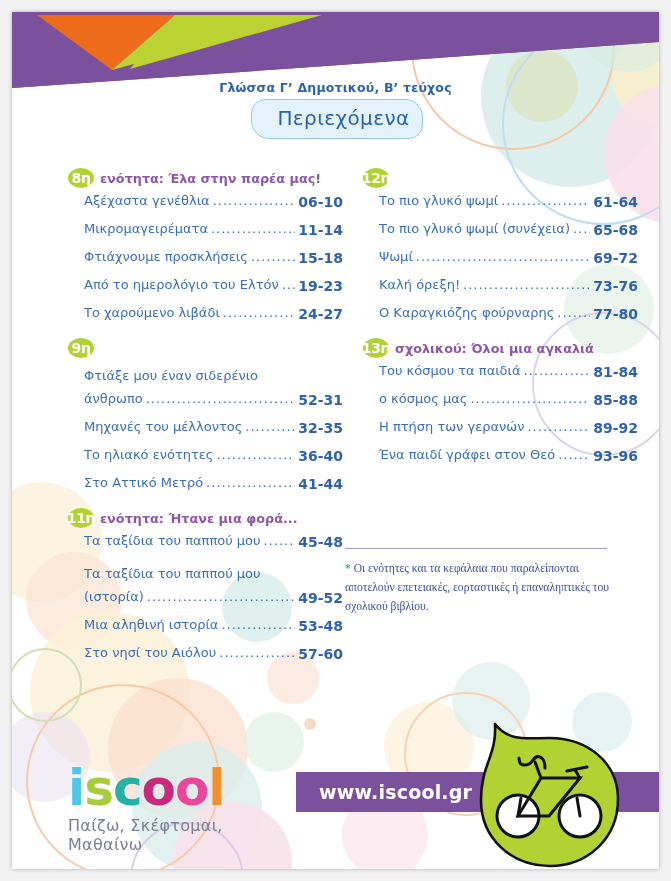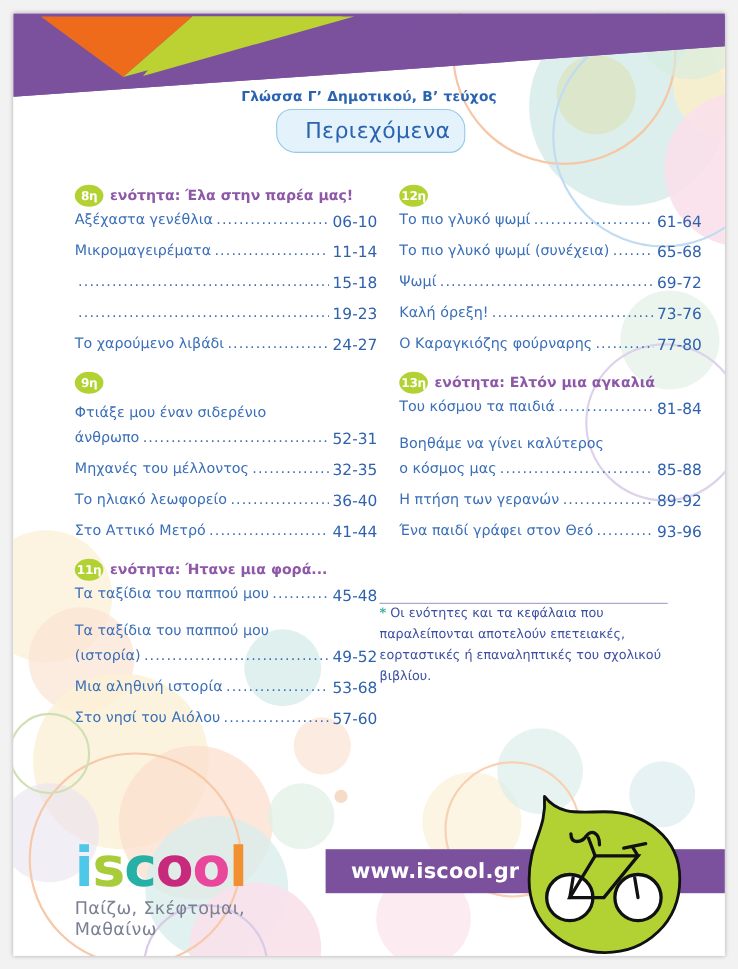--- a/index.html
+++ b/index.html
@@ -42,51 +42,51 @@
   
   .toc{position:absolute;left:0;top:150px;width:647px;}
   .col{position:absolute;top:0;width:275px;}
   .col.left{left:56px;}
   .col.right{left:351px;}
 
   .unit{display:flex;align-items:center;height:28px;margin-top:2px;}
   .badge{
     width:26px;height:20px;border-radius:50%;
     background:#b2d234;color:#fff;
-    font-size:11px;font-weight:bold;
+    font-size:14px;font-weight:bold;
     display:flex;align-items:center;justify-content:center;
     flex:0 0 auto;margin-right:6px;letter-spacing:-.3px;
   }
   .unit-label{
     color:#8e57a8;font-size:12.8px;font-weight:bold;white-space:nowrap;
   }
 
   .entry{
     display:flex;align-items:baseline;
     height:28px;color:#3a6fb8;font-size:13px;white-space:nowrap;
   }
-  .entry .t{flex:0 0 auto;}
+  .entry .t{flex:0 0 auto;margin-left:16px;}
   .entry .dots{
     flex:1 1 auto;overflow:hidden;margin:0 3px;
     color:#3a6fb8;font-size:13px;letter-spacing:1px;
     white-space:nowrap;
   }
   .entry .pg{
-    flex:0 0 auto;color:#2f62ad;font-size:14px;font-weight:normal;
+    flex:0 0 auto;color:#2f62ad;font-size:14px;font-weight:bold;
     position:relative;top:2px;
   }
   .entry.nopg{display:block;line-height:28px;}
 
   .rule{
     position:absolute;left:333px;top:536px;width:262px;height:1px;
     background:#9f9fc4;
   }
   .note{
-    position:absolute;left:333px;top:536px;width:272px;
-    color:#3c4fa3;font-size:11.6px;line-height:19px;
+    position:absolute;left:333px;top:547px;width:272px;
+    color:#3c4fa3;font-size:11.6px;line-height:19px;font-family:Liberation Serif, serif;
   }
   .note .ast{color:#3fae9b;font-weight:bold;}
 
   
   .urlbar{
     position:absolute;left:284px;top:760px;width:363px;height:40px;
     background:#7b519e;
   }
   .urlbar span{
     display:block;color:#fff;font-size:19px;font-weight:bold;
@@ -171,24 +171,26 @@
           <span class="t">Αξέχαστα γενέθλια</span>
           <span class="dots">............................................................</span>
           <span class="pg">06-10</span>
         </div>
         <div class="entry">
           <span class="t">Μικρομαγειρέματα</span>
           <span class="dots">............................................................</span>
           <span class="pg">11-14</span>
         </div>
         <div class="entry">
+          <span class="t">Φτιάχνουμε προσκλήσεις</span>
           <span class="dots">............................................................</span>
           <span class="pg">15-18</span>
         </div>
         <div class="entry">
+          <span class="t">Από το ημερολόγιο του Ελτόν</span>
           <span class="dots">............................................................</span>
           <span class="pg">19-23</span>
         </div>
         <div class="entry">
           <span class="t">Το χαρούμενο λιβάδι</span>
           <span class="dots">............................................................</span>
           <span class="pg">24-27</span>
         </div>
         <div class="unit">
           <div class="badge">9η</div>
@@ -198,21 +200,21 @@
           <span class="t">άνθρωπο</span>
           <span class="dots">............................................................</span>
           <span class="pg">52-31</span>
         </div>
         <div class="entry">
           <span class="t">Μηχανές του μέλλοντος</span>
           <span class="dots">............................................................</span>
           <span class="pg">32-35</span>
         </div>
         <div class="entry">
-          <span class="t">Το ηλιακό λεωφορείο</span>
+          <span class="t">Το ηλιακό ενότητες</span>
           <span class="dots">............................................................</span>
           <span class="pg">36-40</span>
         </div>
         <div class="entry">
           <span class="t">Στο Αττικό Μετρό</span>
           <span class="dots">............................................................</span>
           <span class="pg">41-44</span>
         </div>
         <div class="unit">
           <div class="badge">11η</div>
@@ -225,21 +227,21 @@
         </div>
         <div class="entry nopg"><span class="t">Τα ταξίδια του παππού μου</span></div>
         <div class="entry">
           <span class="t">(ιστορία)</span>
           <span class="dots">............................................................</span>
           <span class="pg">49-52</span>
         </div>
         <div class="entry">
           <span class="t">Μια αληθινή ιστορία</span>
           <span class="dots">............................................................</span>
-          <span class="pg">53-68</span>
+          <span class="pg">53-48</span>
         </div>
         <div class="entry">
           <span class="t">Στο νησί του Αιόλου</span>
           <span class="dots">............................................................</span>
           <span class="pg">57-60</span>
         </div>
       </div>
     <div class="col right">
         <div class="unit">
           <div class="badge">12η</div>
@@ -264,28 +266,27 @@
           <span class="dots">............................................................</span>
           <span class="pg">73-76</span>
         </div>
         <div class="entry">
           <span class="t">Ο Καραγκιόζης φούρναρης</span>
           <span class="dots">............................................................</span>
           <span class="pg">77-80</span>
         </div>
         <div class="unit">
           <div class="badge">13η</div>
-          <div class="unit-label">ενότητα: Ελτόν μια αγκαλιά</div>
+          <div class="unit-label">σχολικού: Όλοι μια αγκαλιά</div>
         </div>
         <div class="entry">
           <span class="t">Του κόσμου τα παιδιά</span>
           <span class="dots">............................................................</span>
           <span class="pg">81-84</span>
         </div>
-        <div class="entry nopg"><span class="t">Βοηθάμε να γίνει καλύτερος</span></div>
         <div class="entry">
           <span class="t">ο κόσμος μας</span>
           <span class="dots">............................................................</span>
           <span class="pg">85-88</span>
         </div>
         <div class="entry">
           <span class="t">Η πτήση των γερανών</span>
           <span class="dots">............................................................</span>
           <span class="pg">89-92</span>
         </div>

